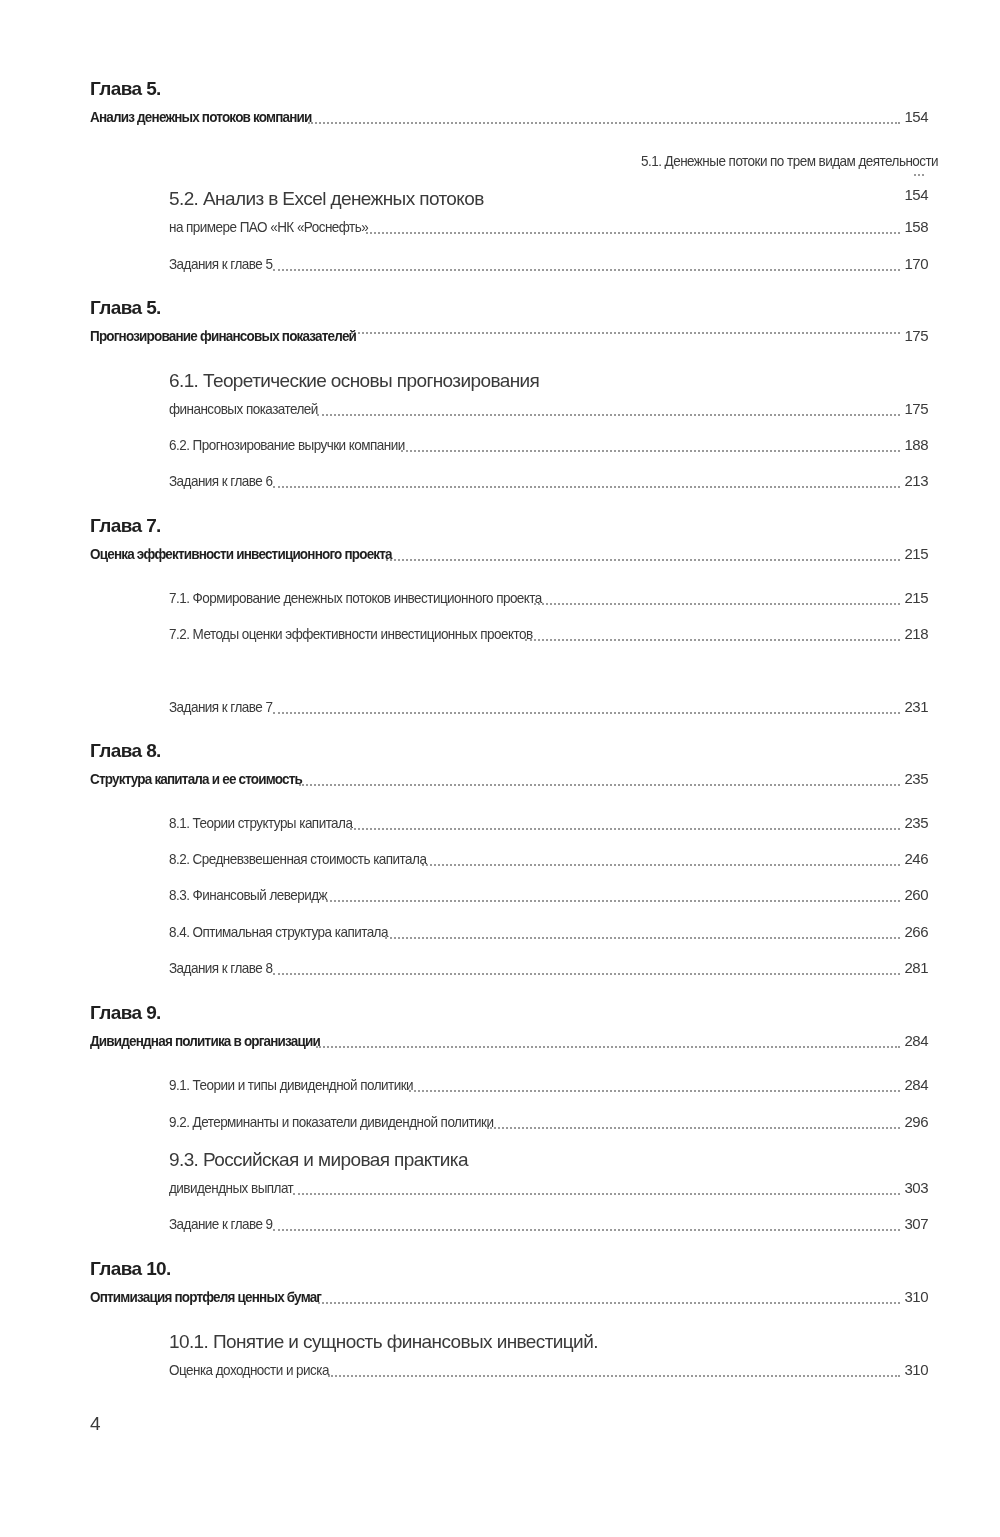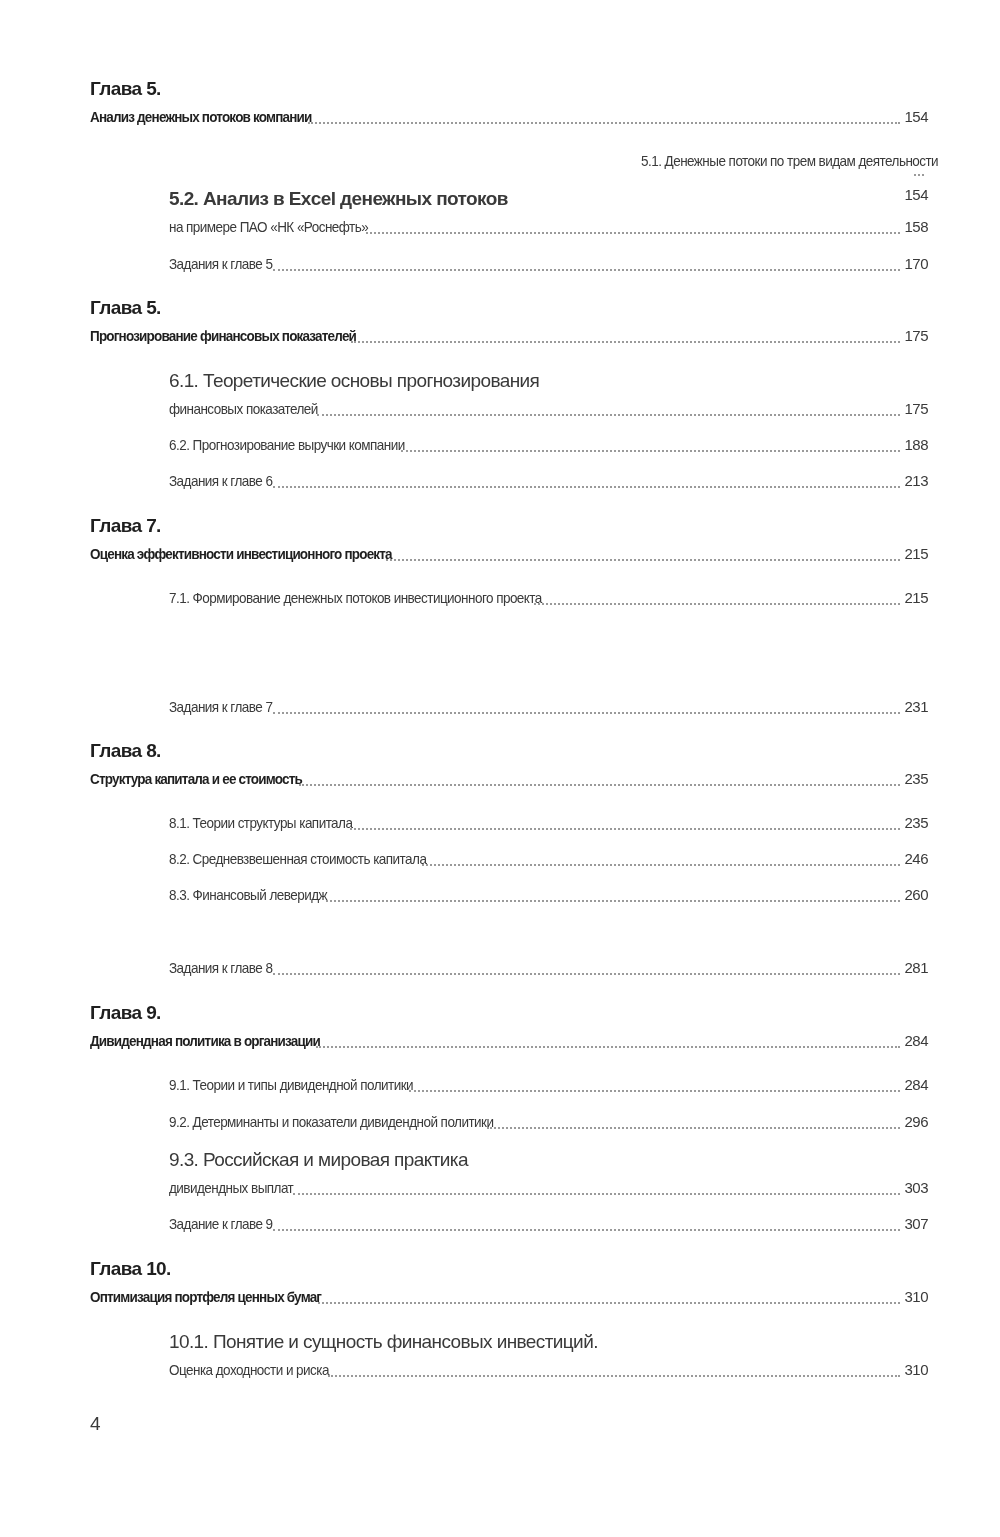--- a/index.html
+++ b/index.html
@@ -30,35 +30,35 @@
       <span class="dots"></span>
       <span class="pg">154</span>
     </div>
 
   <div class="line sec" style="top:148px;flex-direction:column;">
       <span class="txt" style="margin-right: -42.8672px;">5.1. Денежные потоки по трем видам деятельности</span>
       <span class="dots"></span>
       <span class="pg">154</span>
     </div>
 
-  <div class="plain" style="left:169px; top:186px;font-weight:bold;"><span class="txt">5.2. Анализ в Excel денежных потоков</span></div>
+  <div class="plain" style="left:169px; top:186px;"><span class="txt">5.2. Анализ в Excel денежных потоков</span></div>
   <div class="line sec" style="top:214px;">
       <span class="txt" style="margin-right: -28.5281px;">на примере ПАО «НК «Роснефть»</span>
       <span class="dots"></span>
       <span class="pg">158</span>
     </div>
 
   <div class="line sec" style="top:251px;">
       <span class="txt" style="margin-right: -14.5891px;">Задания к главе 5</span>
       <span class="dots"></span>
       <span class="pg">170</span>
     </div>
 
   <div class="plain" style="left:90px; top:295px;"><span class="txt chapter-label">Глава 5.</span></div>
-  <div class="line ch chapter-title" style="top:323px;">
+  <div class="line ch chapter-title" style="top:323px;align-items:center;">
       <span class="txt" style="margin-right: -38.7656px;">Прогнозирование финансовых показателей</span>
       <span class="dots"></span>
       <span class="pg">175</span>
     </div>
 
   <div class="plain" style="left:169px; top:368px;"><span class="txt">6.1. Теоретические основы прогнозирования</span></div>
   <div class="line sec" style="top:396px;">
       <span class="txt" style="margin-right: -21.3844px;">финансовых показателей</span>
       <span class="dots"></span>
       <span class="pg">175</span>
@@ -82,20 +82,25 @@
       <span class="dots"></span>
       <span class="pg">215</span>
     </div>
 
   <div class="line sec" style="top:585px;">
       <span class="txt" style="margin-right: -53.4281px;">7.1. Формирование денежных потоков инвестиционного проекта</span>
       <span class="dots"></span>
       <span class="pg">215</span>
     </div>
 
+  <div class="line sec" style="top:621px;">
+      <span class="txt" style="margin-right: -52.4235px;">7.2. Методы оценки эффективности инвестиционных проектов</span>
+      <span class="dots"></span>
+      <span class="pg">218</span>
+    </div>
 
 
   <div class="line sec" style="top:694px;">
       <span class="txt" style="margin-right: -14.5891px;">Задания к главе 7</span>
       <span class="dots"></span>
       <span class="pg">231</span>
     </div>
 
   <div class="plain" style="left:90px; top:738px;"><span class="txt chapter-label">Глава 8.</span></div>
   <div class="line ch chapter-title" style="top:766px;">
@@ -115,20 +120,25 @@
       <span class="dots"></span>
       <span class="pg">246</span>
     </div>
 
   <div class="line sec" style="top:882px;">
       <span class="txt" style="margin-right: -22.4313px;">8.3. Финансовый леверидж</span>
       <span class="dots"></span>
       <span class="pg">260</span>
     </div>
 
+  <div class="line sec" style="top:919px;">
+      <span class="txt" style="margin-right: -31.6672px;">8.4. Оптимальная структура капитала</span>
+      <span class="dots"></span>
+      <span class="pg">266</span>
+    </div>
 
   <div class="line sec" style="top:955px;">
       <span class="txt" style="margin-right: -14.5891px;">Задания к главе 8</span>
       <span class="dots"></span>
       <span class="pg">281</span>
     </div>
 
   <div class="plain" style="left:90px; top:1000px;"><span class="txt chapter-label">Глава 9.</span></div>
   <div class="line ch chapter-title" style="top:1028px;">
       <span class="txt" style="margin-right: -33.3266px;">Дивидендная политика в организации</span>

